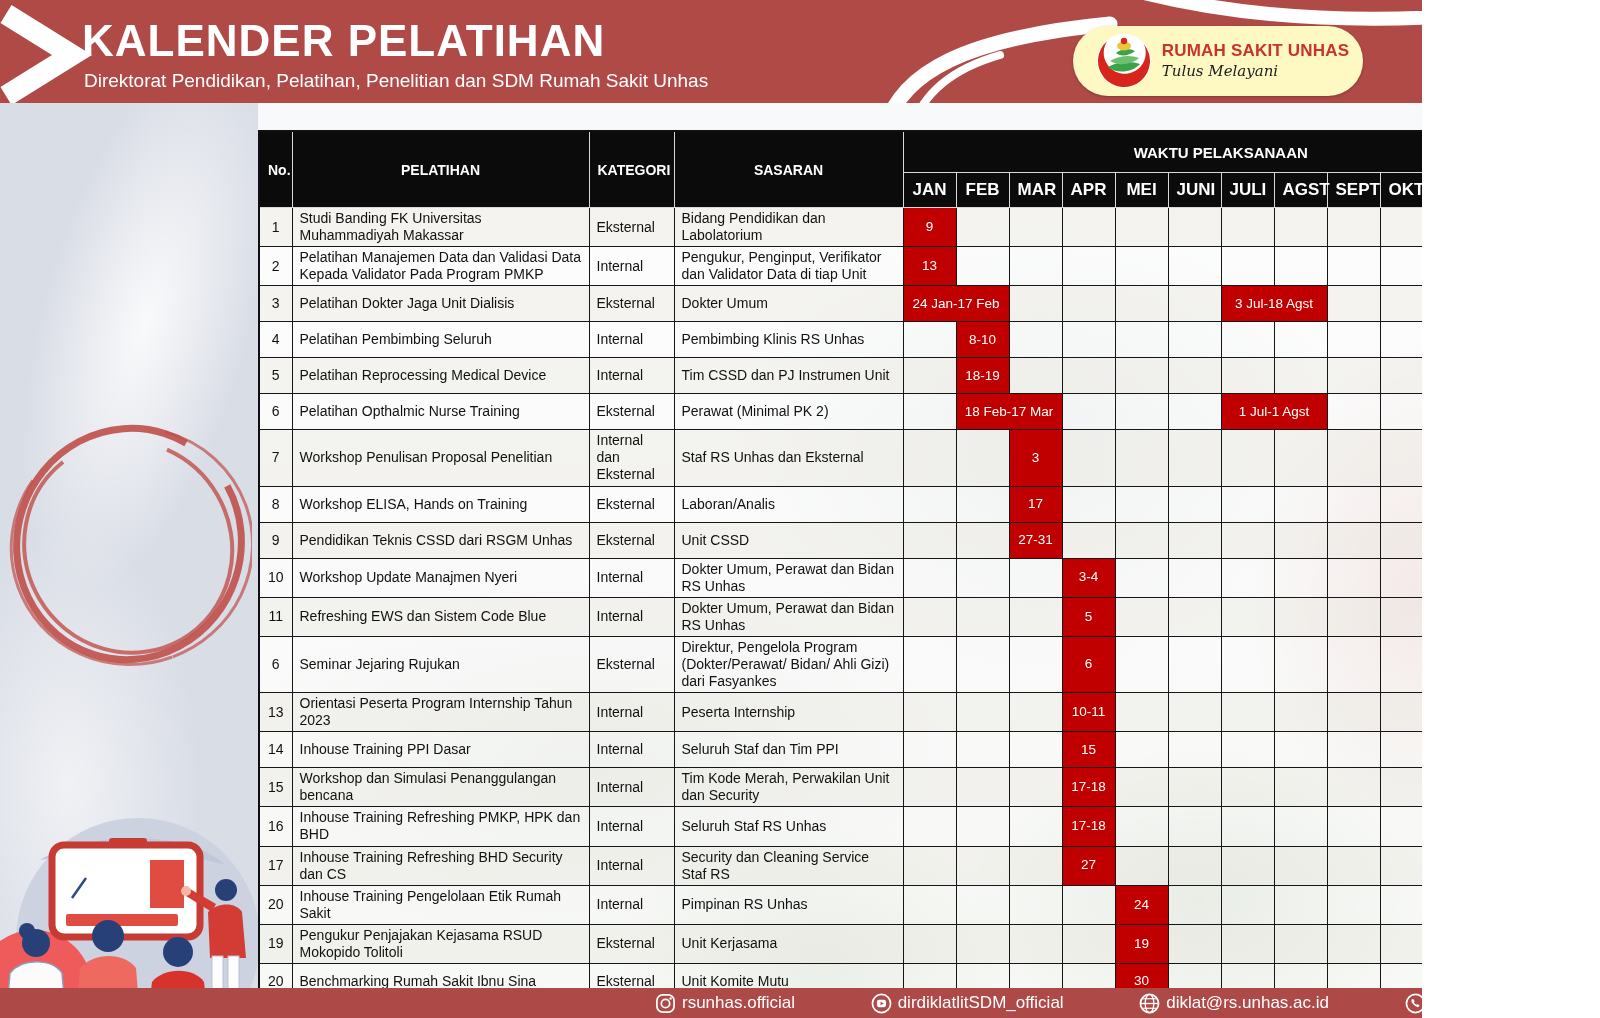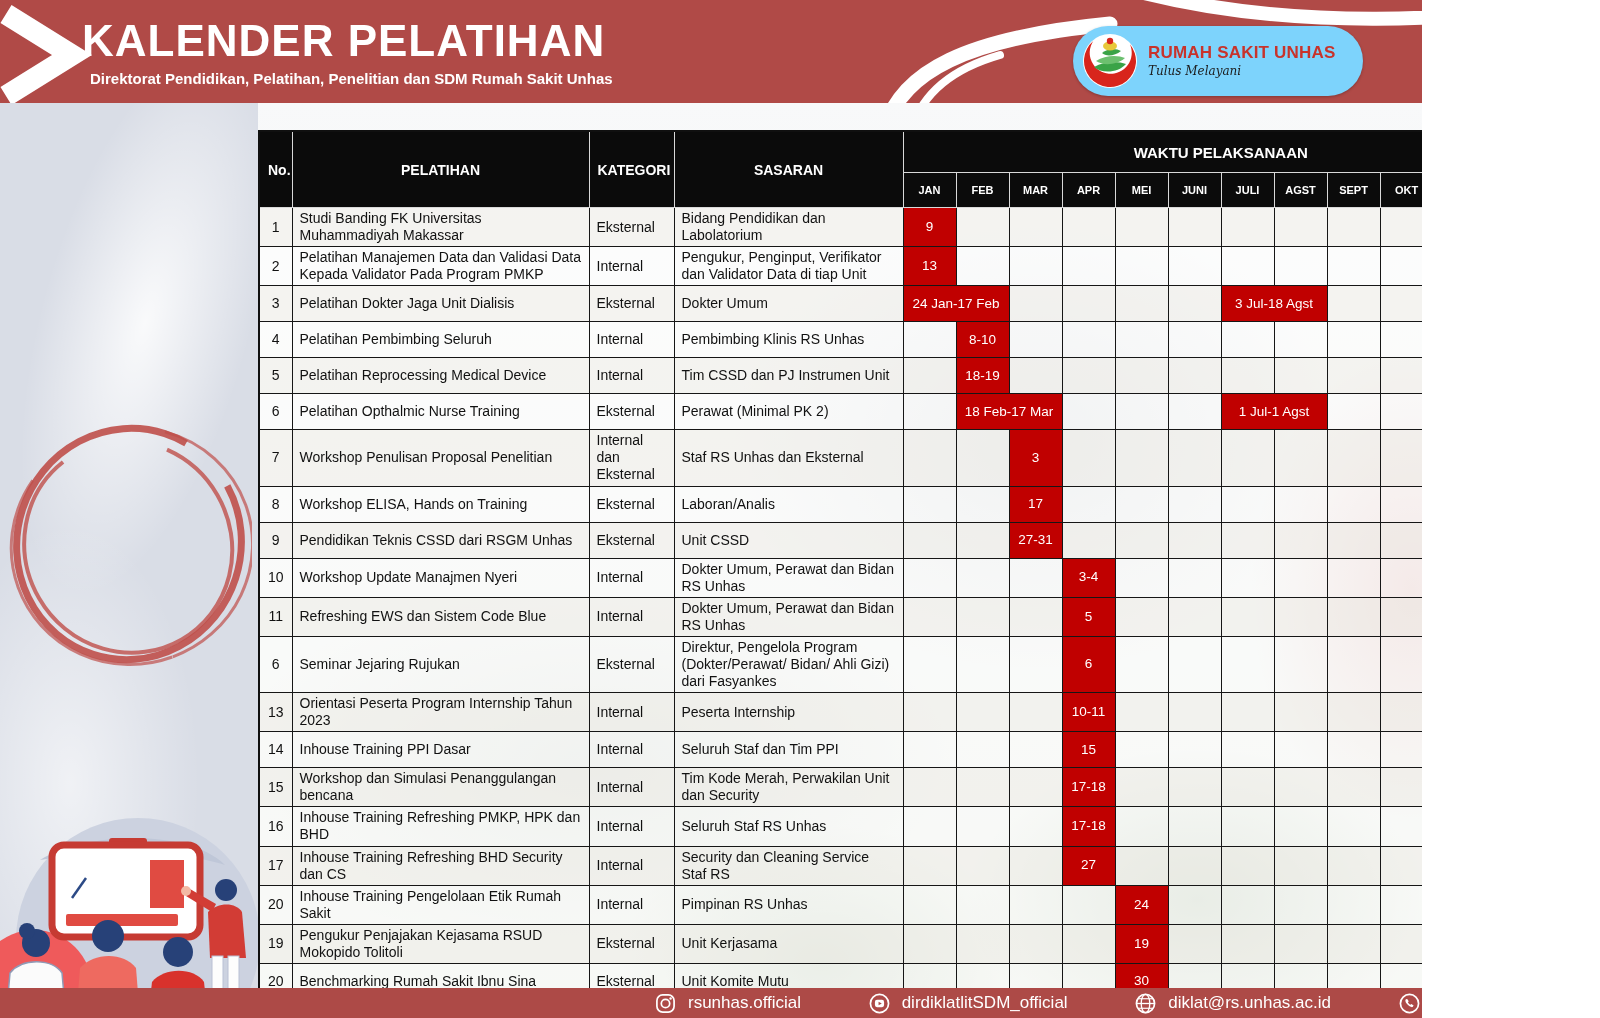--- a/index.html
+++ b/index.html
@@ -4,28 +4,28 @@
 <style>
   html,body{margin:0;padding:0;background:#fff;}
   .canvas{position:relative;width:1422px;height:1018px;overflow:hidden;
     font-family:"Liberation Sans",sans-serif;background:#f2f4f6;}
 
   
   .banner{position:absolute;left:0;top:0;width:1600px;height:103px;background:#b04a47;}
   .banner-svg{position:absolute;left:0;top:0;width:1600px;height:135px;pointer-events:none;}
   .banner-title{position:absolute;left:82px;top:16px;color:#fff;font-size:44px;font-weight:800;
     letter-spacing:1px;z-index:3;}
-  .banner-sub{position:absolute;left:90px;top:70px;color:#fff;font-size:15px;font-weight:700;z-index:3;}
-
-  .logo-pill{position:absolute;right:59px;top:26px;width:290px;height:70px;background:#7dd3fc;
-    border-radius:36px;z-index:4;display:flex;align-items:center;box-shadow:0 1px 3px rgba(0,0,0,.25);}
+  .banner-sub{position:absolute;left:84px;top:70px;color:#fff;font-size:19px;font-weight:400;z-index:3;}
+
+  .logo-pill{position:absolute;right:59px;top:26px;width:290px;height:70px;background:#fef9c3;
+    border-radius:36px;z-index:4;display:flex;align-items:center;box-shadow:0 1px 3px rgba(0,0,0,.25);justify-content:center;}
   .logo-mark{margin-left:9px;flex:0 0 auto;}
   .logo-text{margin-left:10px;line-height:1.1;}
   .logo-name{color:#c8332b;font-weight:800;font-size:17px;letter-spacing:.2px;}
-  .logo-tag{font-family:"DejaVu Serif",serif;font-style:italic;font-size:12px;color:#1c1c1c;margin-top:2px;}
+  .logo-tag{font-family:"DejaVu Serif",serif;font-style:italic;font-size:15px;color:#1c1c1c;margin-top:2px;}
 
   
   .sidebar{position:absolute;left:0;top:103px;width:258px;height:885px;background:#d9dde6;overflow:hidden;}
   .sidebar::before{content:"";position:absolute;left:40px;top:-60px;width:210px;height:560px;
     background:radial-gradient(closest-side,rgba(255,255,255,.85),rgba(255,255,255,0));transform:rotate(15deg);}
   .sidebar::after{content:"";position:absolute;left:-60px;top:420px;width:260px;height:520px;
     background:radial-gradient(closest-side,rgba(255,255,255,.6),rgba(255,255,255,0));}
   .year-emblem{position:absolute;left:6px;top:398px;width:246px;height:292px;z-index:2;}
   .year-text{position:absolute;left:0;top:92px;width:246px;text-align:center;color:#2d2d35;
     font-weight:800;font-size:47px;letter-spacing:2px;line-height:1.45;}
@@ -41,37 +41,37 @@
       radial-gradient(420px 320px at 58% 38%, rgba(148,156,166,.28), transparent 72%),
       radial-gradient(500px 260px at 25% 75%, rgba(130,142,130,.22), transparent 72%),
       linear-gradient(180deg,#f8f9fa 0%,#eff1ef 50%,#e8ece4 100%);}
 
   
   table.cal{position:absolute;left:258px;top:130px;width:1282px;border-collapse:collapse;
     table-layout:fixed;z-index:2;border:2px solid #101010;}
   .cal th{background:#0b0b0b;color:#fff;border:1px solid #d9d9d9;font-size:14px;font-weight:700;
     padding:2px 8px;}
   .cal th.c-waktu{font-size:15px;height:36px;}
-  .cal th.c-month{height:30px;font-size:11px;}
+  .cal th.c-month{height:30px;font-size:17px;}
   .cal td{border:1px solid #161616;font-size:14px;color:#111;padding:2px 7px;height:31px;
     line-height:1.22;vertical-align:middle;overflow:hidden;}
   .cal tbody tr:nth-child(odd) td{background:rgba(243,242,238,.78);}
   .cal tbody tr:nth-child(even) td{background:rgba(255,255,255,.66);}
   .cal td.num{text-align:center;padding:2px 1px;}
   .cal td.kat,.cal td.sas,.cal td.pel{text-align:left;}
   .cal td.event{background:#c00000 !important;color:#fff;text-align:center;font-size:13.5px;
     padding:2px 1px;white-space:nowrap;}
   .col-no{width:33px;}.col-pel{width:297px;}.col-kat{width:85px;}.col-sas{width:229px;}
   .col-m{width:53px;}
 
   
   .footer{position:absolute;left:0;bottom:0;width:1600px;height:30px;background:#ad4a47;z-index:5;
     display:flex;align-items:center;}
   .footer-items{margin-left:655px;width:890px;display:flex;justify-content:space-between;align-items:center;}
-  .footer-item{display:flex;align-items:center;gap:12px;color:#fff;font-size:17px;}
+  .footer-item{display:flex;align-items:center;gap:6px;color:#fff;font-size:17px;}
   .footer-item svg{display:block;}
 </style>
 </head>
 <body>
 
 <div class="canvas">
 
   <div class="banner"></div>
   <svg class="banner-svg" viewBox="0 0 1600 135">
     <path d="M600,103 Q1050,126 1600,114 L1600,100 L600,100 Z" fill="#b04a47"></path>

